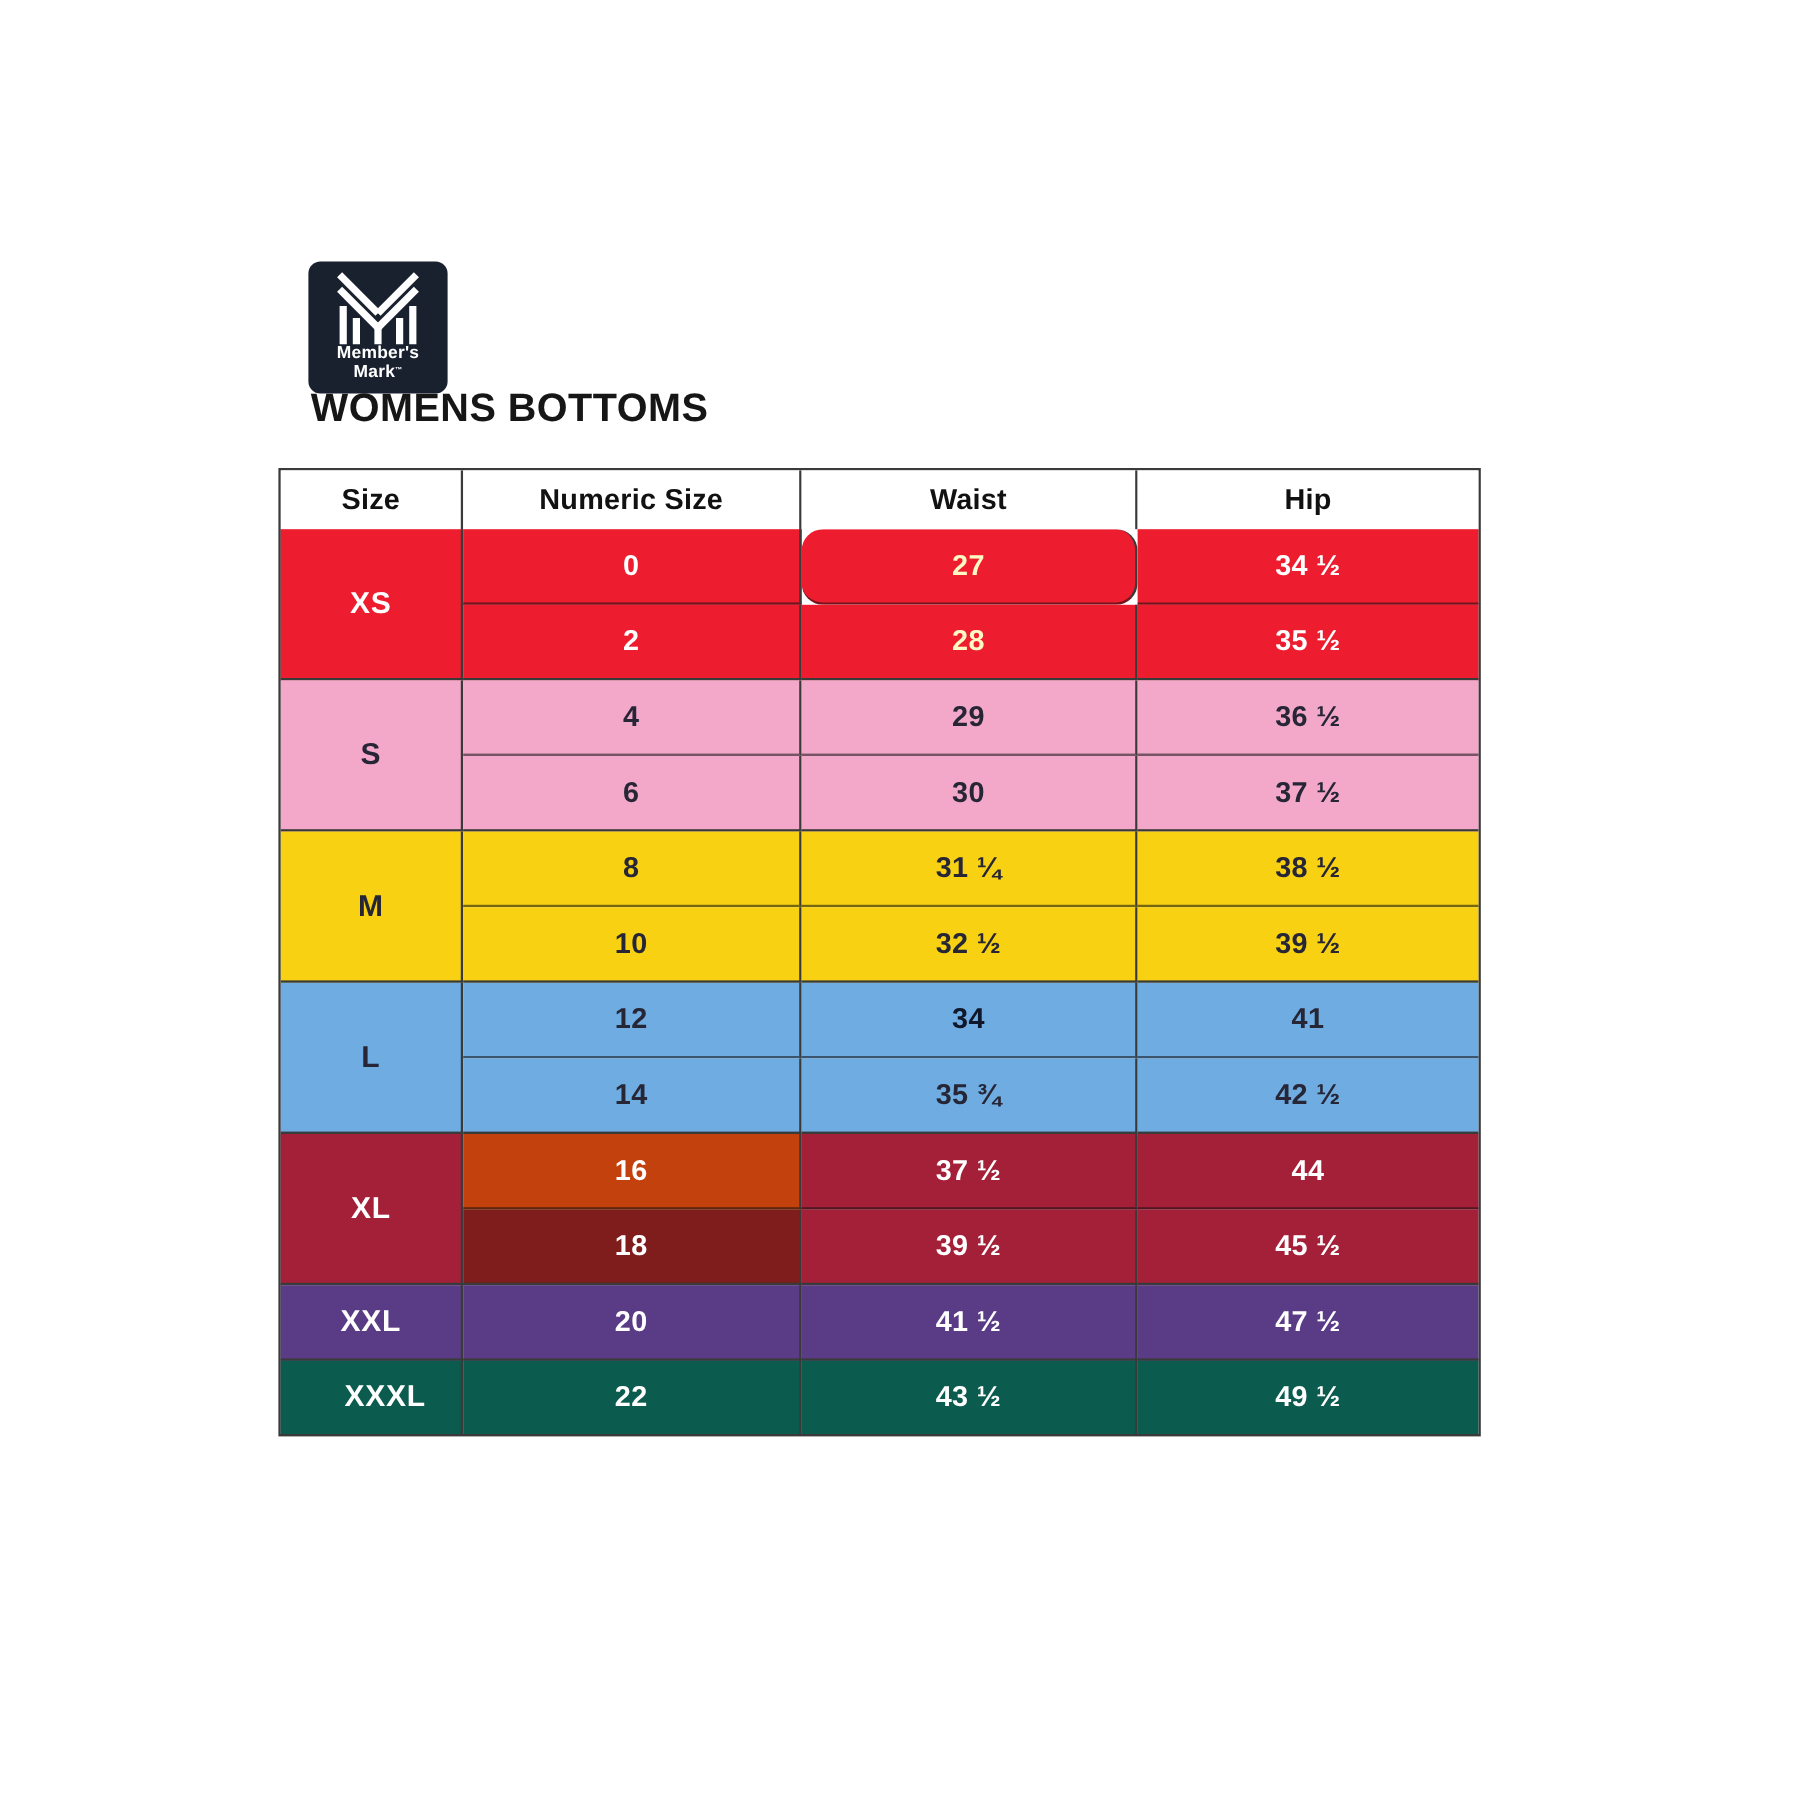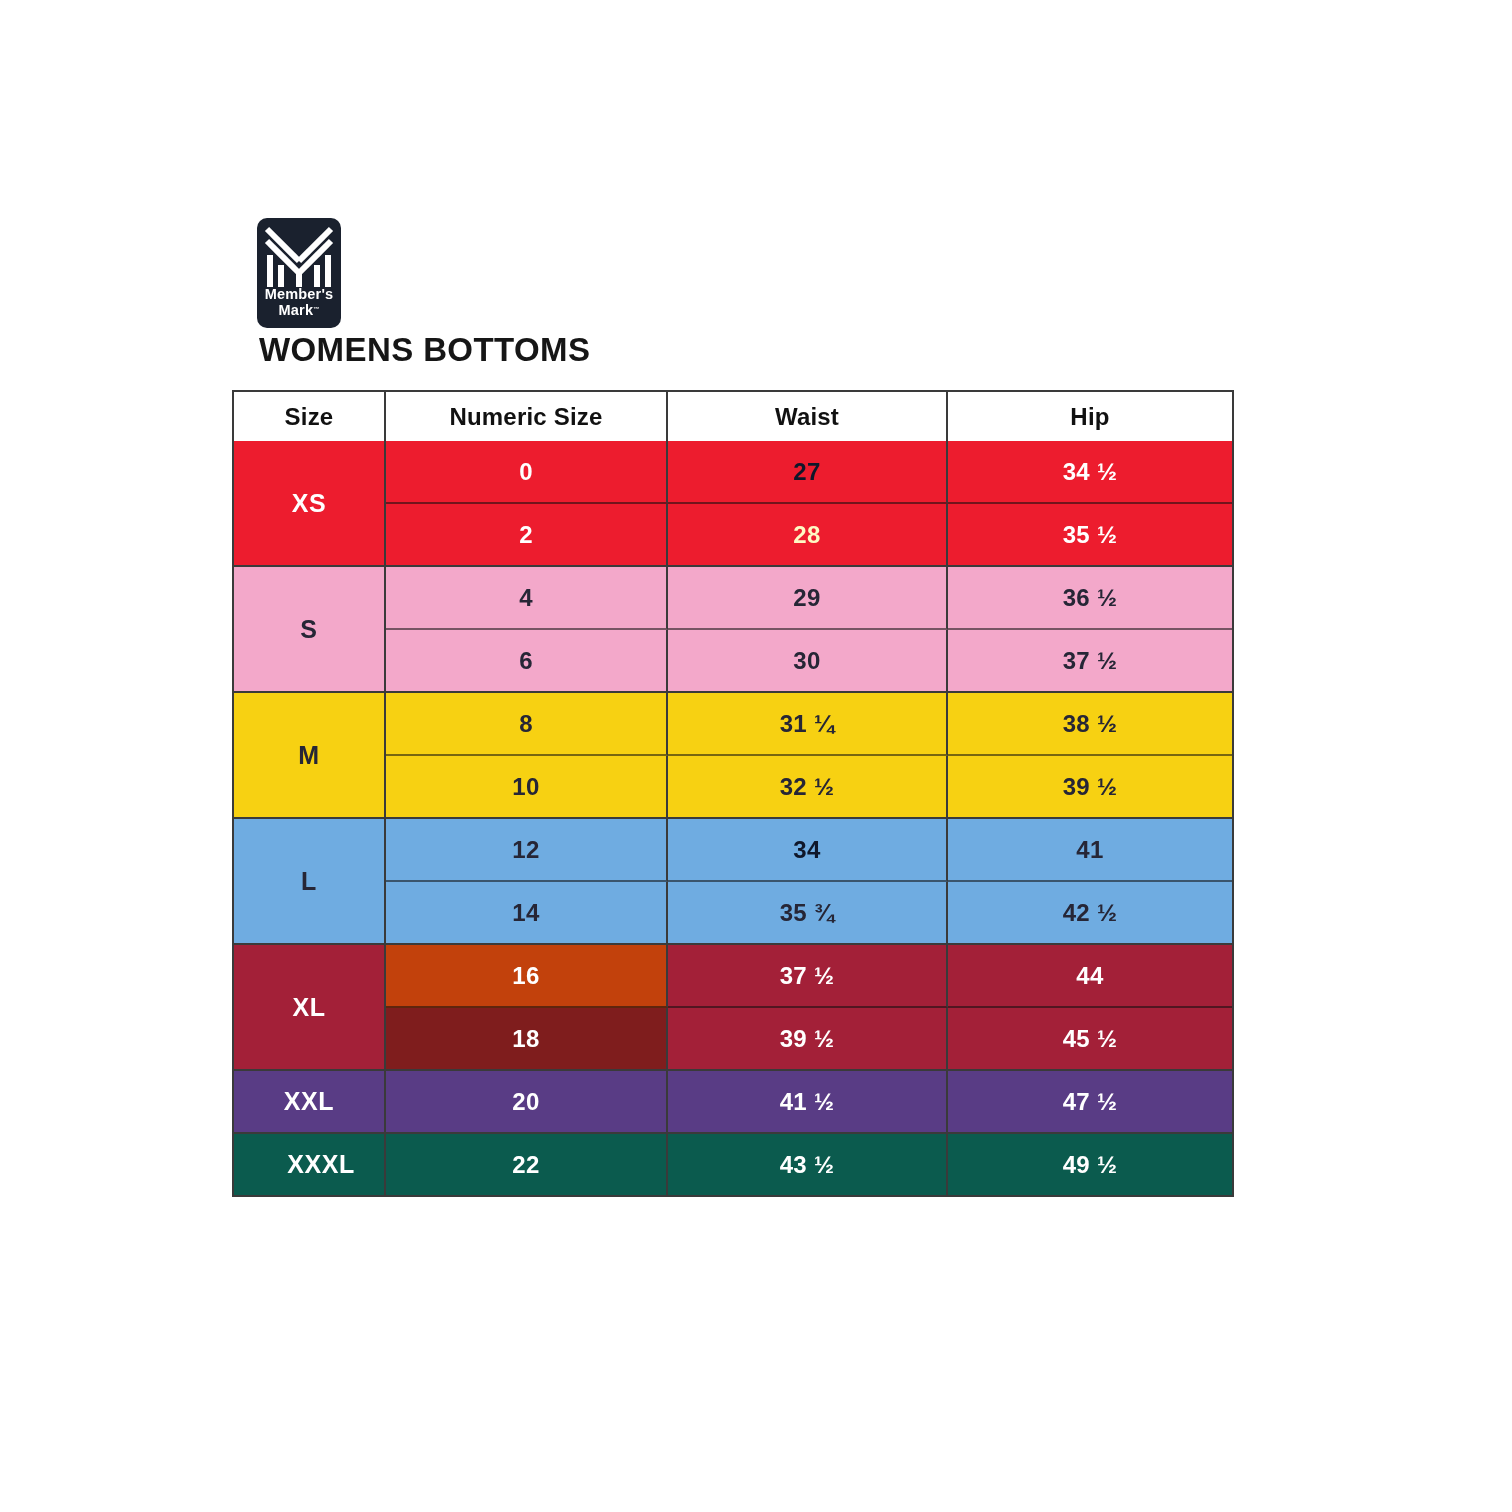--- a/index.html
+++ b/index.html
@@ -14,21 +14,21 @@
     height: 1512px;
     background: #ffffff;
     overflow: hidden;
   }
 
   
   .logo {
     position: absolute;
     left: 257px;
     top: 218px;
-    width: 84px;
+    width: 116px;
     height: 110px;
     background: #1A212E;
     border-radius: 10px;
     display: flex;
     flex-direction: column;
     align-items: center;
     box-sizing: border-box;
   }
   .logo svg { margin-top: 7px; display: block; }
   .logo-line {
@@ -39,21 +39,21 @@
     text-align: center;
     letter-spacing: 0.2px;
     white-space: nowrap;
   }
   .logo-tm { font-size: 6px; vertical-align: 4px; font-weight: 700; }
 
   
   .page-title {
     position: absolute;
     left: 259px;
-    top: 331px;
+    top: 321px;
     font-size: 33px;
     font-weight: 700;
     color: #161616;
     letter-spacing: 0.4px;
     white-space: nowrap;
   }
 
   
   table.size-table {
     position: absolute;
@@ -134,21 +134,21 @@
         <td>Size</td>
         <td>Numeric Size</td>
         <td>Waist</td>
         <td>Hip</td>
       </tr>
     </thead>
     <tbody>
         <tr>
           <td class="size-cell" rowspan="2" style="background: rgb(237, 28, 46); color: rgb(255, 255, 255);">XS</td>
           <td class="inner-divider" style="background: rgb(237, 28, 46); color: rgb(255, 255, 255);">0</td>
-          <td class="inner-divider" style="background: rgb(237, 28, 46); color: #0f172a;">27</td>
+          <td class="inner-divider" style="background: rgb(237, 28, 46); color: #fef9c3; border-radius: 18px;">27</td>
           <td class="inner-divider" style="background: rgb(237, 28, 46); color: rgb(255, 255, 255);">34 ½</td>
         </tr>
         <tr>
           <td style="background: rgb(237, 28, 46); color: rgb(255, 255, 255);">2</td>
           <td style="background: rgb(237, 28, 46); color: #fef9c3;">28</td>
           <td style="background: rgb(237, 28, 46); color: rgb(255, 255, 255); margin-top: 18px;">35 ½</td>
         </tr>
         <tr>
           <td class="size-cell" rowspan="2" style="background: rgb(243, 168, 202); color: rgb(38, 38, 54);">S</td>
           <td class="inner-divider" style="background: rgb(243, 168, 202); color: rgb(38, 38, 54);">4</td>

